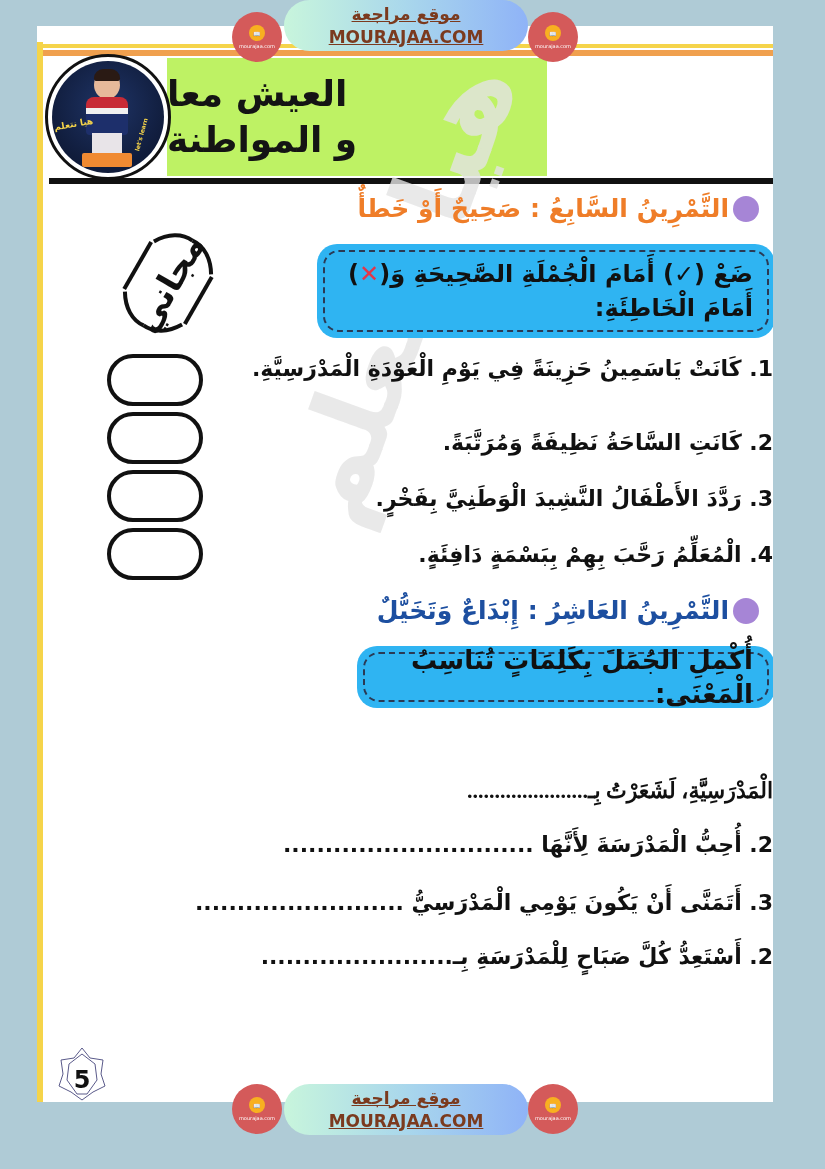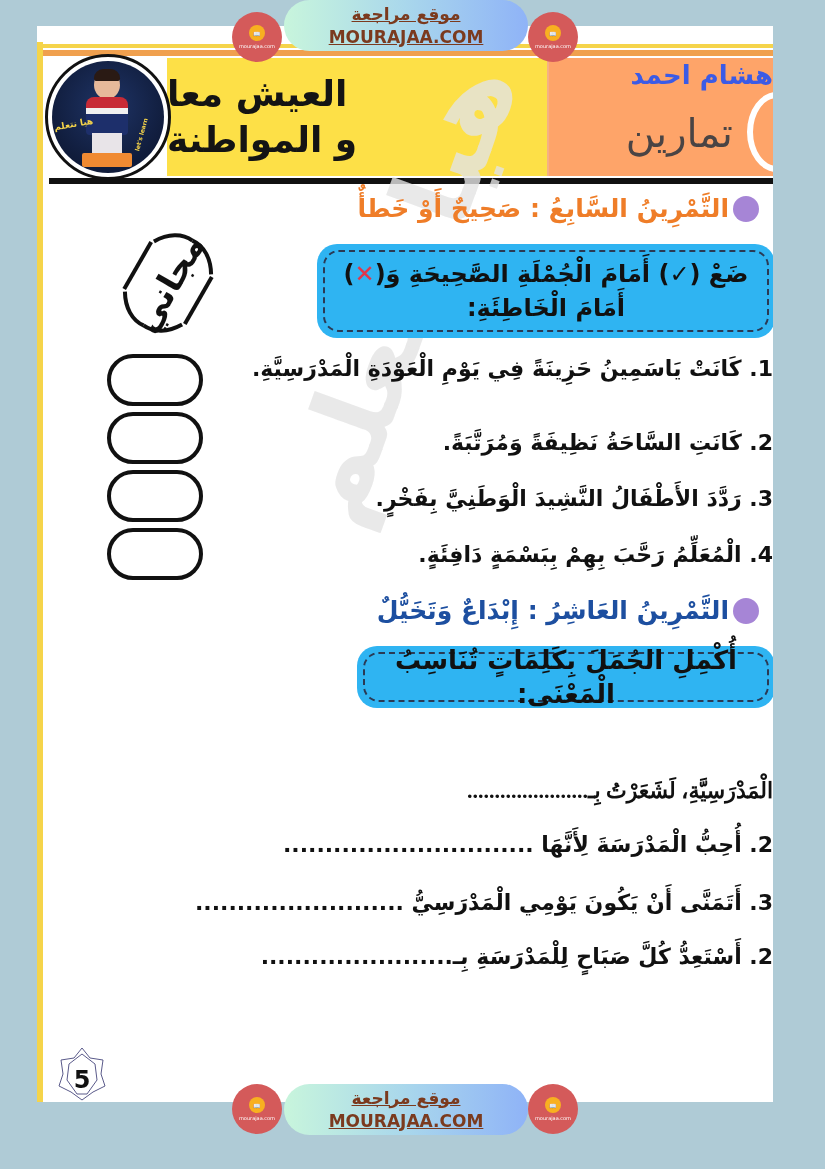--- a/index.html
+++ b/index.html
@@ -70,21 +70,21 @@
   }
   .avatar-caption {
     position: absolute; left: 2px; top: 58px; font-size: 9px; font-weight: bold;
     color: #f5d44a; transform: rotate(-10deg);
   }
   .avatar-caption-2 {
     position: absolute; right: 6px; top: 70px; font-size: 6px; font-weight: bold;
     color: #f5d44a; transform: rotate(-75deg);
   }
   .header-title-area {
-    width: 380px; height: 118px; background: #fde047;
+    width: 380px; height: 118px; background: #bef264;
     display: flex; flex-direction: column; align-items: flex-end; justify-content: center;
     padding-right: 92px; direction: rtl;
   }
   .header-title-line {
     font-family: "DejaVu Sans", sans-serif; font-weight: bold;
     font-size: 36px; color: #141414; line-height: 46px; text-align: right;
     direction: rtl;
   }
   .header-right-area {
     flex: 1; height: 118px; background: #fea469; position: relative;
@@ -128,21 +128,21 @@
     padding: 6px;
   }
   .instruction-inner {
     width: 100%; height: 100%;
     border: 2px dashed #2a3a55;
     border-radius: 16px;
     display: flex; align-items: center; justify-content: flex-start;
     direction: rtl; padding: 4px 14px;
   }
   .instruction-text {
-    font-size: 24px; font-weight: bold; color: #111; direction: rtl; text-align: center;
+    font-size: 24px; font-weight: bold; color: #111; direction: rtl; 
     line-height: 34px; width: 100%;
   }
   .check { font-weight: bold; color: #111; }
   .cross { color: #e2364a; font-weight: bold; }
 
   .sentence {
     position: absolute; right: 0;
     font-size: 22px; font-weight: bold; color: #111; direction: rtl;
     white-space: nowrap; text-align: right;
   }
@@ -234,25 +234,20 @@
           <div class="avatar-book"></div>
           <div class="avatar-caption">هيا نتعلم</div>
           <div class="avatar-caption-2">let's learn</div>
         </div>
       </div>
     </div>
     <div class="header-title-area">
       <div class="header-title-line">العيش معا</div>
       <div class="header-title-line">و المواطنة</div>
     </div>
-    <div class="header-right-area">
-      <div class="author-name">هشام احمد</div>
-      <div class="exercises-word">تمارين</div>
-      <div class="header-right-ring"></div>
-    </div>
   </div>
   <div class="header-divider"></div>
 
   <div class="watermark">هيا نتعلم</div>
 
   <svg class="free-stamp" viewBox="0 0 118 150">
     <g transform="rotate(-60 59 75)">
       <path d="M10,75 A58,40 0 0,1 30,42" stroke="#111" stroke-width="4" fill="none"></path>
       <path d="M88,42 A58,40 0 0,1 108,75" stroke="#111" stroke-width="4" fill="none"></path>
       <path d="M108,75 A58,40 0 0,1 88,108" stroke="#111" stroke-width="4" fill="none"></path>

